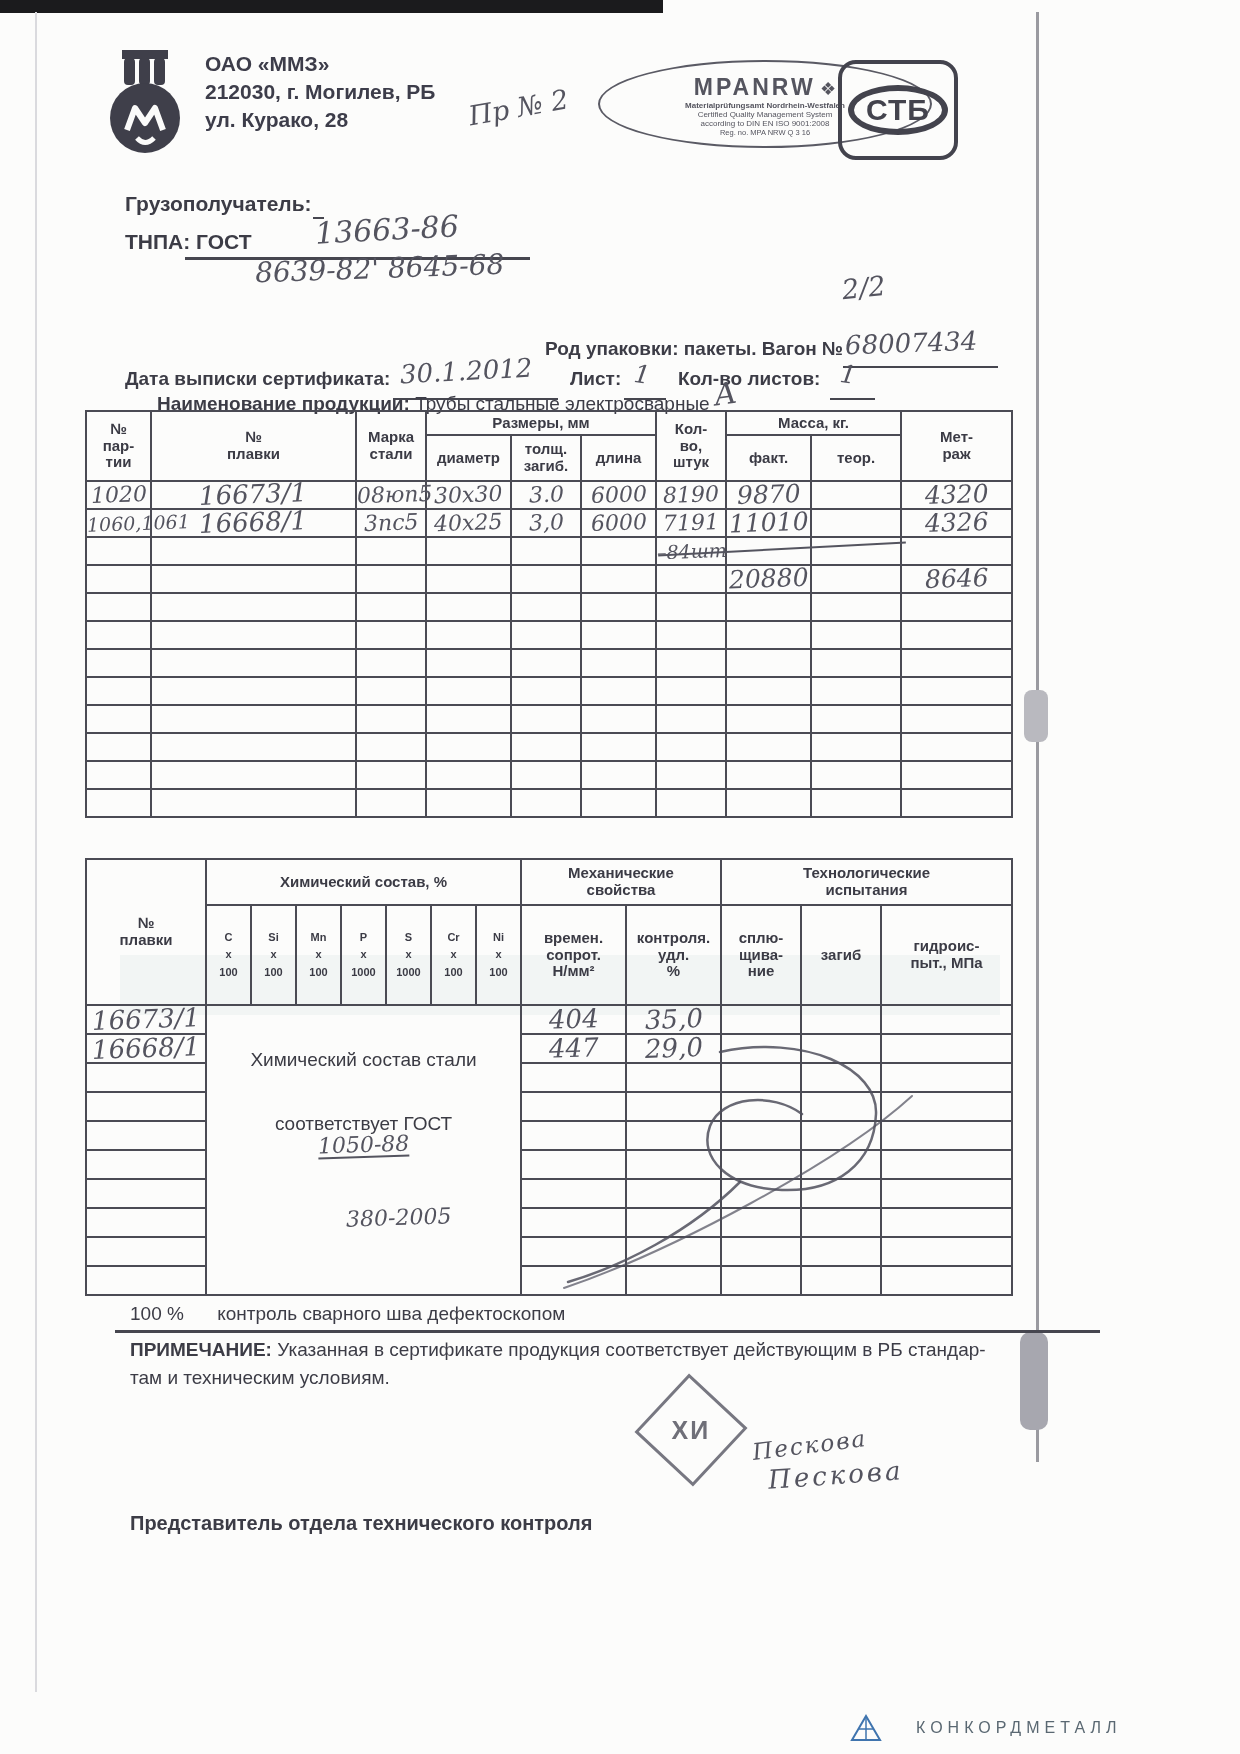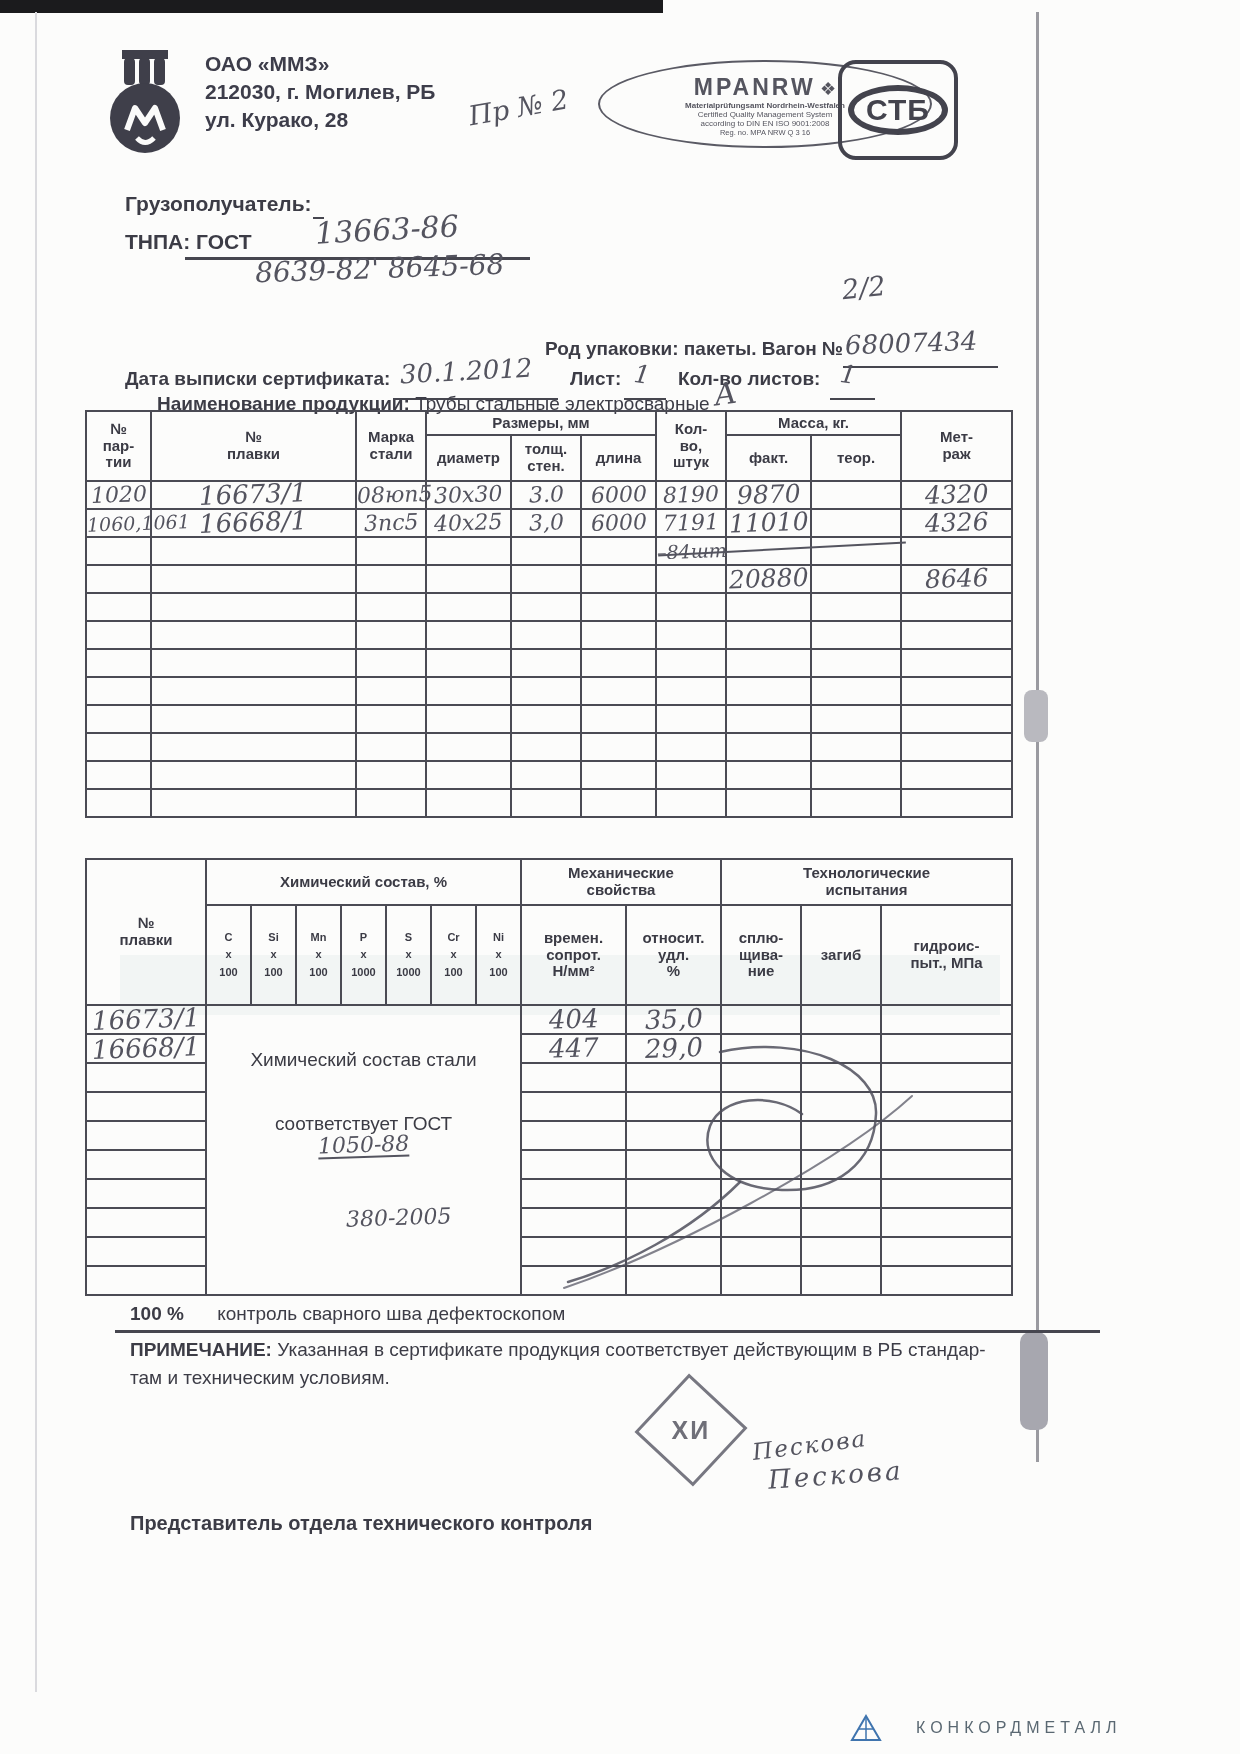--- a/index.html
+++ b/index.html
@@ -133,21 +133,21 @@
         <th rowspan="2">Кол-
 во,
 штук</th>
         <th colspan="2">Масса, кг.</th>
         <th rowspan="2">Мет-
 раж</th>
       </tr>
       <tr style="height:46px;">
         <th>диаметр</th>
         <th>толщ.
-стен.</th>
+загиб.</th>
         <th>длина</th>
         <th>факт.</th>
         <th>теор.</th>
       </tr>
     </thead>
     <tbody>
       <tr>
         <td><span class="hw">1020</span></td>
         <td><span class="hw" style="font-size:26px;">16673/1</span></td>
         <td><span class="hw">08юп5</span></td>
@@ -340,21 +340,21 @@
 1000</th>
         <th class="th-chem">Cr
 х
 100</th>
         <th class="th-chem">Ni
 х
 100</th>
         <th class="th-mech">времен.
 сопрот.
 Н/мм²</th>
-        <th class="th-mech">относит.
+        <th class="th-mech">контроля.
 удл.
 %</th>
         <th class="th-mech">сплю-
 щива-
 ние</th>
         <th class="th-mech">загиб</th>
         <th class="th-mech">гидроис-
 пыт., МПа</th>
       </tr>
     </thead>
@@ -454,21 +454,21 @@
     </tbody>
   </table>
 
   <svg class="abs" style="left:540px;top:1040px;" width="400" height="260" viewBox="0 0 400 260">
     <path d="M 180 12 C 265 -6 338 28 336 74 C 334 124 296 152 242 150 C 188 148 158 118 170 86 C 182 56 232 52 262 74" stroke="#4f4f5c" stroke-width="2.5" fill="none" stroke-linecap="round" opacity="0.85"></path>
     <path d="M 200 142 C 150 192 82 226 28 242" stroke="#4f4f5c" stroke-width="2.5" fill="none" stroke-linecap="round" opacity="0.85"></path>
     <path d="M 24 248 C 130 212 300 122 372 56" stroke="#4f4f5c" stroke-width="2" fill="none" stroke-linecap="round" opacity="0.7"></path>
   </svg>
 
   <div class="abs" style="left:130px;top:1303px;font-size:19px;">
-    <span style="font-weight:700;margin-right:28px;">100 %</span>
+    <span style="font-weight:400;margin-right:28px;">100 %</span>
     <span>контроль сварного шва дефектоскопом</span>
   </div>
   <div class="abs line" style="left:115px;top:1330px;width:985px;height:3px;"></div>
 
   <div class="abs" style="left:130px;top:1336px;font-size:19px;line-height:28px;width:900px;">
     <div>
       <span class="bold">ПРИМЕЧАНИЕ:</span>
       <span>Указанная в сертификате продукция соответствует действующим в РБ стандар-</span>
     </div>
     <div>там и техническим условиям.</div>

